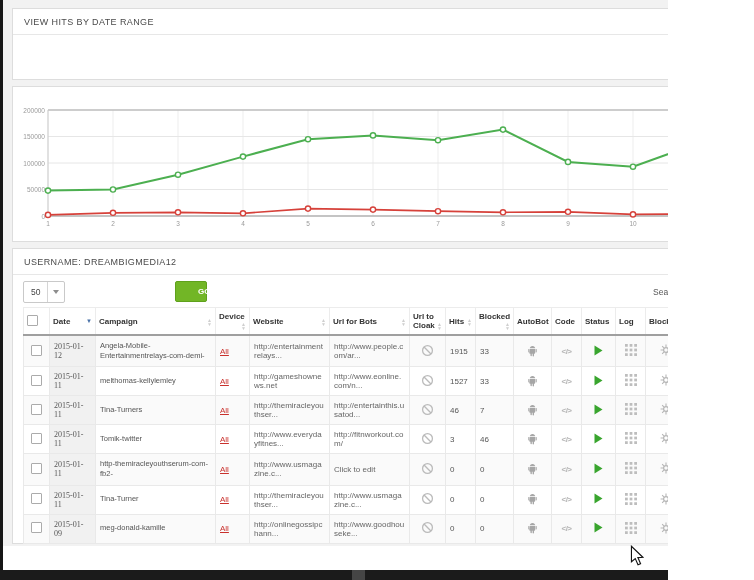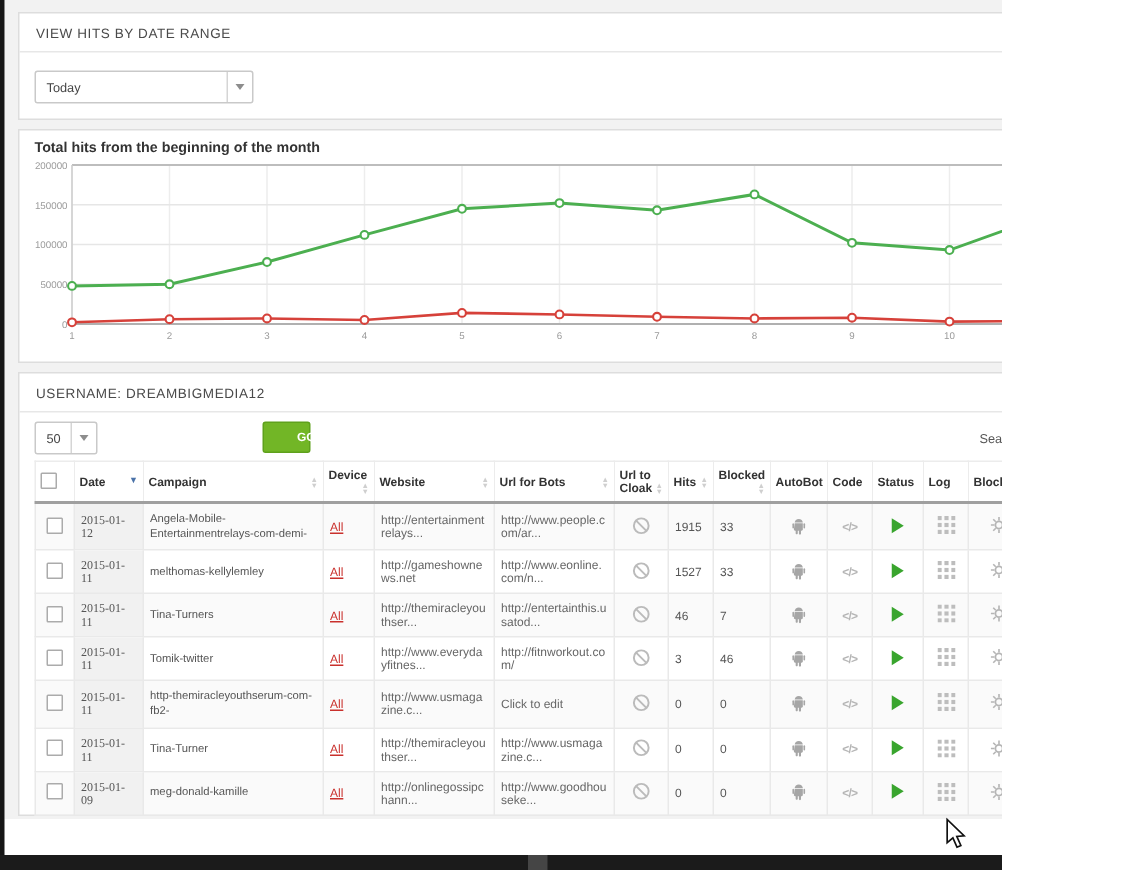--- a/index.html
+++ b/index.html
@@ -57,35 +57,30 @@
 </style>
 </head>
 <body>
 
 <div class="viewport">
   <div class="page-bg"></div>
   <div class="black-strip"></div>
 
   <div class="panel panel-range">
     <div class="panel-header">VIEW HITS BY DATE RANGE</div>
-    <div class="select range-select">
-      <span>Today</span>
-      <span class="select-arrow"></span>
-    </div>
     <div class="create-btn">
       <span class="icon"><svg width="11" height="11" viewBox="0 0 14 14">
             <rect x="1" y="1" width="12" height="12" rx="2" fill="none" stroke="#a8a8a8" stroke-width="1.2"></rect>
             <path d="M4.6 9.4l4.8-4.8M4.2 9.9l1.6-.4-1.2-1.2z" fill="none" stroke="#a8a8a8" stroke-width="1.1"></path>
           </svg></span>
       <span>CREATE NEW CAMPAIGN</span>
     </div>
   </div>
 
   <div class="panel panel-chart">
-    <div class="chart-title">Total hits from the beginning of the month</div>
     <div class="chart-legend"><span class="legend-item">
           <span class="legend-swatch" style="background: rgb(214, 65, 58);"></span>
           <span>Blocked Hits</span>
         </span><span class="legend-item">
           <span class="legend-swatch" style="background: rgb(76, 175, 80);"></span>
         </span></div>
     <svg class="chart-svg" width="756" height="132">
         <line x1="33" y1="7" x2="33" y2="113" stroke="#ededed" stroke-width="1"></line>
         <line x1="98" y1="7" x2="98" y2="113" stroke="#ededed" stroke-width="1"></line>
         <line x1="163" y1="7" x2="163" y2="113" stroke="#ededed" stroke-width="1"></line>

